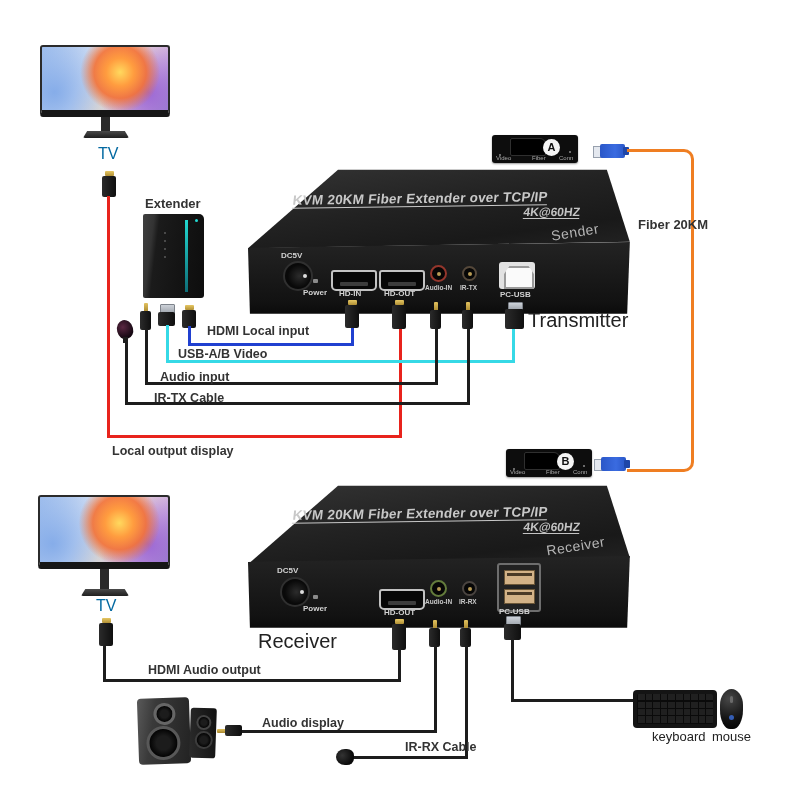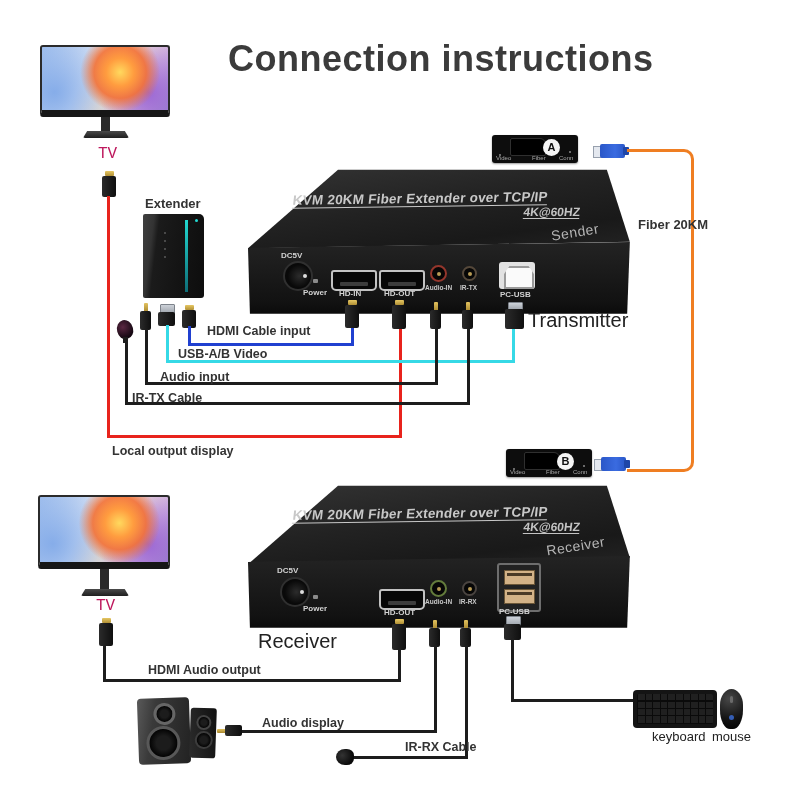--- a/index.html
+++ b/index.html
@@ -2,21 +2,21 @@
 <html><head>
 <meta charset="utf-8">
 <style>
   html,body{margin:0;padding:0;background:#fff;}
   #canvas{position:relative;width:800px;height:800px;background:#fff;overflow:hidden;
           font-family:"Liberation Sans",sans-serif;}
   
   .pagetitle{position:absolute;font-size:36px;font-weight:bold;color:#3b3b3b;letter-spacing:.5px;white-space:nowrap;}
   .lbl{position:absolute;font-size:12.5px;font-weight:bold;color:#333;white-space:nowrap;}
   .lbl-lg{position:absolute;font-size:20px;font-weight:500;color:#222;white-space:nowrap;}
-  .lbl-md{position:absolute;font-size:16px;font-weight:500;color:#be185d;white-space:nowrap;font-family:Liberation Mono, monospace;}
+  .lbl-md{position:absolute;font-size:16px;font-weight:500;color:#0369a1;white-space:nowrap;}
   .lbl-sm{position:absolute;font-size:13px;font-weight:500;color:#222;white-space:nowrap;}
   
   .seg{position:absolute;}
   .c-red{background:#e8231c;}
   .c-blue{background:#2040d0;}
   .c-cyan{background:#36d9e6;}
   .c-blk{background:#1d1d1d;}
   .fiber-route{position:absolute;left:627px;top:149px;width:64px;height:317px;
     border-top:3px solid #ef7e22;border-right:3px solid #ef7e22;border-bottom:3px solid #ef7e22;
     border-radius:0 10px 10px 0;}
@@ -91,21 +91,20 @@
   .mouse-wheel{position:absolute;left:10px;top:7px;width:3px;height:7px;background:#6a6a6a;border-radius:2px;}
   .mouse-logo{position:absolute;left:9px;top:26px;width:5px;height:5px;background:#3a6ad0;border-radius:50%;opacity:.85;}
   .ir-head{position:absolute;border-radius:50% 50% 45% 45%;}
   .pled{position:absolute;width:5px;height:4px;background:#8a8a8a;border-radius:1px;}
 </style>
 </head>
 <body>
 
 <div id="canvas">
 
-  <div class="pagetitle" style="left:228px;top:38px;">Connection instructions</div>
 
   <div class="monitor" style="left:40px;top:45px;width:126px;height:63px;"></div>
   <div class="m-neck" style="left:101px;top:117px;width:9px;height:15px;"></div>
   <div class="m-base" style="left:83px;top:131px;width:46px;height:7px;"></div>
   <div class="lbl-md" style="left:98px;top:145px;">TV</div>
   <div class="tip-gold" style="left:105px;top:171px;width:9px;height:5px;"></div>
   <div class="plug-body" style="left:102px;top:176px;width:14px;height:21px;"></div>
 
   <div class="lbl" style="left:145px;top:196px;font-size:13px;">Extender</div>
   <div class="tower">
@@ -139,24 +138,24 @@
   <div class="seg c-cyan" style="left:512px;top:327px;width:3px;height:36px;"></div>
 
   <div class="seg c-blk" style="left:145px;top:329px;width:3px;height:56px;"></div>
   <div class="seg c-blk" style="left:145px;top:382px;width:293px;height:3px;"></div>
   <div class="seg c-blk" style="left:435px;top:327px;width:3px;height:58px;"></div>
 
   <div class="seg c-blk" style="left:125px;top:341px;width:3px;height:64px;"></div>
   <div class="seg c-blk" style="left:125px;top:402px;width:345px;height:3px;"></div>
   <div class="seg c-blk" style="left:467px;top:327px;width:3px;height:78px;"></div>
 
-  <div class="lbl" style="left:207px;top:324px;">HDMI Cable input</div>
+  <div class="lbl" style="left:207px;top:324px;">HDMI Local input</div>
   <div class="lbl" style="left:178px;top:347px;">USB-A/B Video</div>
   <div class="lbl" style="left:160px;top:370px;">Audio input</div>
-  <div class="lbl" style="left:132px;top:391px;">IR-TX Cable</div>
+  <div class="lbl" style="left:154px;top:391px;">IR-TX Cable</div>
   <div class="lbl" style="left:112px;top:444px;">Local output display</div>
 
   <div class="fmod" style="left:492px;top:135px;">
     <div class="fmod-port"></div>
     <div class="fmod-badge">A</div>
     <div class="fmod-led" style="left:7px;top:19px;"></div>
     <div class="fmod-led" style="left:77px;top:16px;"></div>
     <div class="fmod-lbl" style="left:4px;top:20px;">Video</div>
     <div class="fmod-lbl" style="left:40px;top:20px;">Fiber</div>
     <div class="fmod-lbl" style="left:67px;top:20px;">Conn</div>

